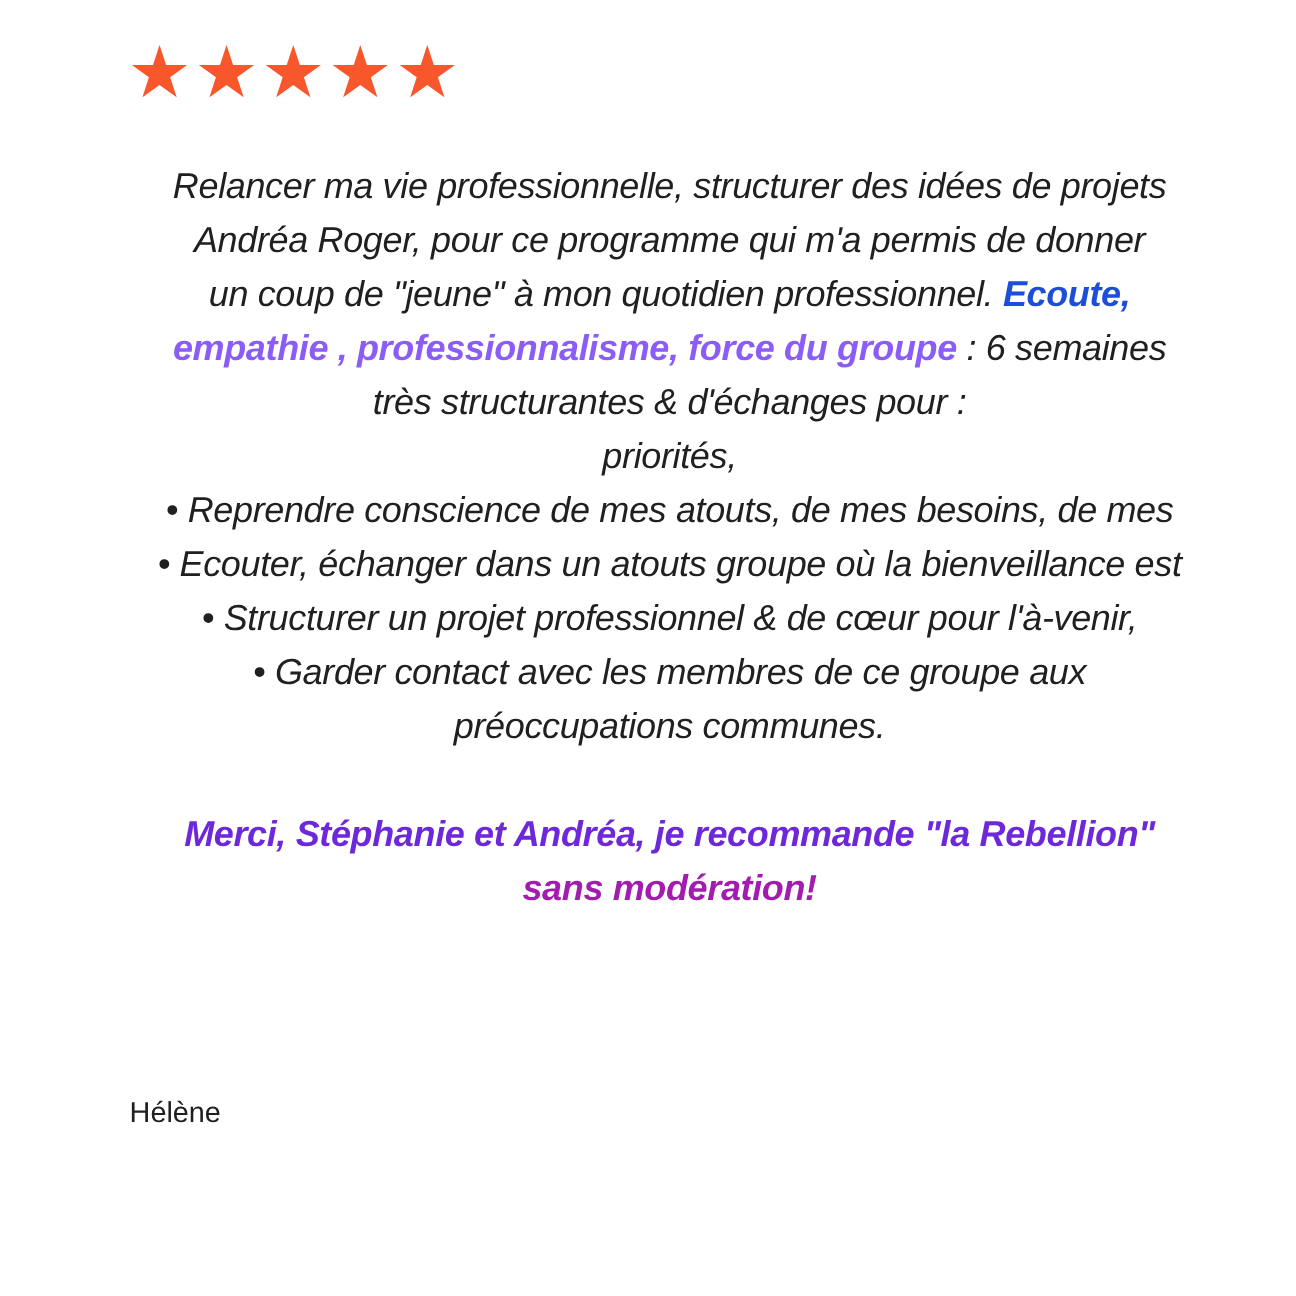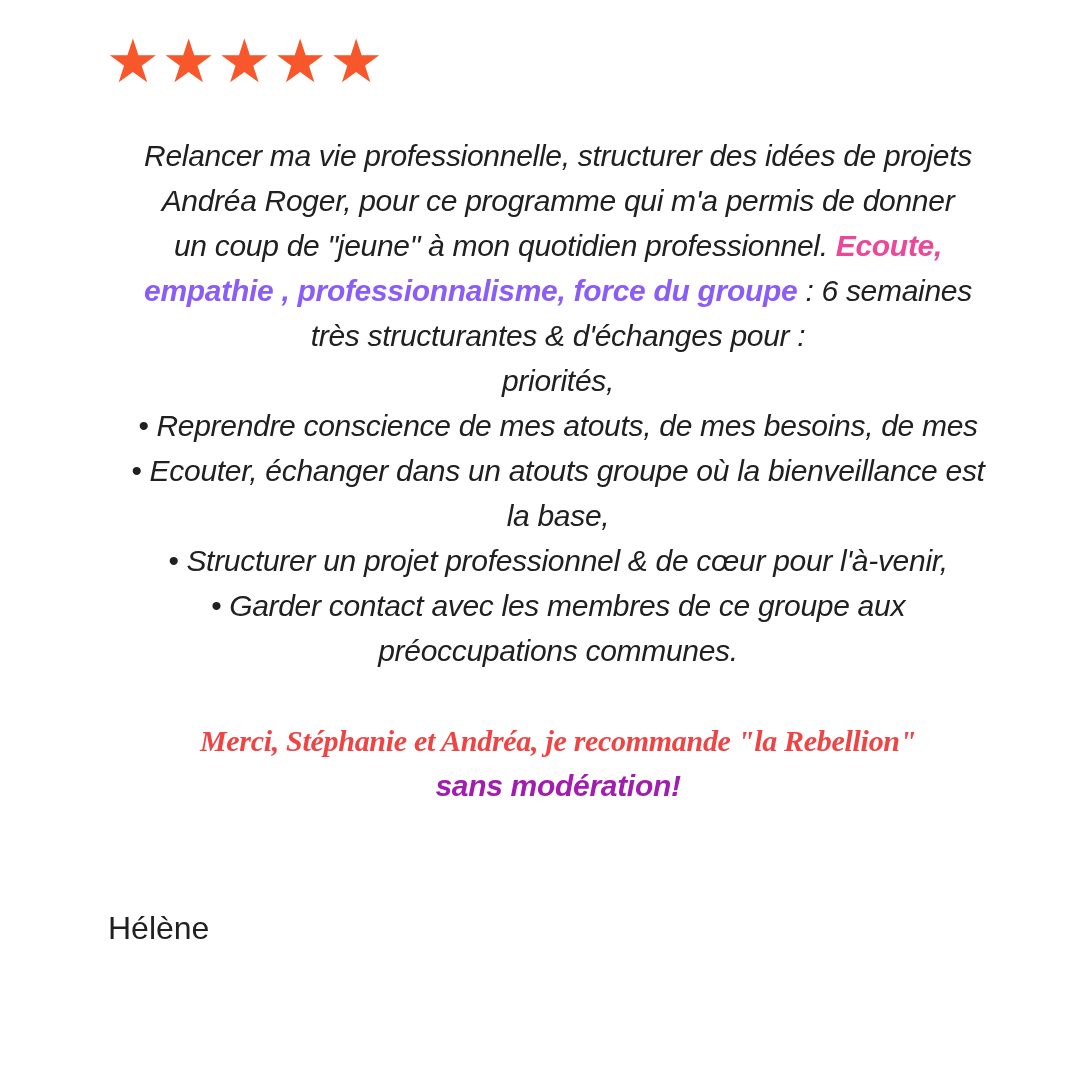--- a/index.html
+++ b/index.html
@@ -36,41 +36,40 @@
     white-space: pre;
     text-align: center;
   }
   .review .hl {
     font-weight: 700;
   }
   .signature {
     position: absolute;
     left: 108px;
     top: 908px;
-    font-size: 32px;
+    font-size: 24px;
     font-style: normal;
     line-height: 40px;
   }
 </style>
 </head>
 <body>
 
 <div class="canvas" style="color: rgb(32, 32, 32);">
   <div class="stars" title="5 out of 5 stars" style="color: rgb(248, 86, 43);">★★★★★</div>
   <div class="review">
       <div class="line"><span>Relancer ma vie professionnelle, structurer des idées de projets</span></div>
       <div class="line"><span>Andréa Roger, pour ce programme qui m'a permis de donner</span></div>
-      <div class="line"><span>un coup de "jeune" à mon quotidien professionnel. </span><span class="hl" style="color: #ec4899;">Ecoute,</span></div>
+      <div class="line"><span>un coup de "jeune" à mon quotidien professionnel. </span><span class="hl" style="color: #1d4ed8;">Ecoute,</span></div>
       <div class="line"><span class="hl" style="color: #8b5cf6;">empathie , professionnalisme, force du groupe</span><span> : 6 semaines</span></div>
       <div class="line"><span>très structurantes &amp; d'échanges pour :</span></div>
       <div class="line"><span>priorités,</span></div>
       <div class="line"><span>• Reprendre conscience de mes atouts, de mes besoins, de mes</span></div>
       <div class="line"><span>• Ecouter, échanger dans un atouts groupe où la bienveillance est</span></div>
-      <div class="line"><span>la base,</span></div>
       <div class="line"><span>• Structurer un projet professionnel &amp; de cœur pour l'à-venir,</span></div>
       <div class="line"><span>• Garder contact avec les membres de ce groupe aux</span></div>
       <div class="line"><span>préoccupations communes.</span></div>
       <div class="line">&nbsp;</div>
-      <div class="line"><span class="hl" style="color: #ef4444; font-family: Liberation Serif, serif;">Merci, Stéphanie et Andréa, je recommande "la Rebellion"</span></div>
+      <div class="line"><span class="hl" style="color: #6d28d9;">Merci, Stéphanie et Andréa, je recommande "la Rebellion"</span></div>
       <div class="line"><span class="hl" style="color: #a21caf;">sans modération!</span></div>
     </div>
   <div class="signature">Hélène</div>
 </div>
 
 </body></html>

